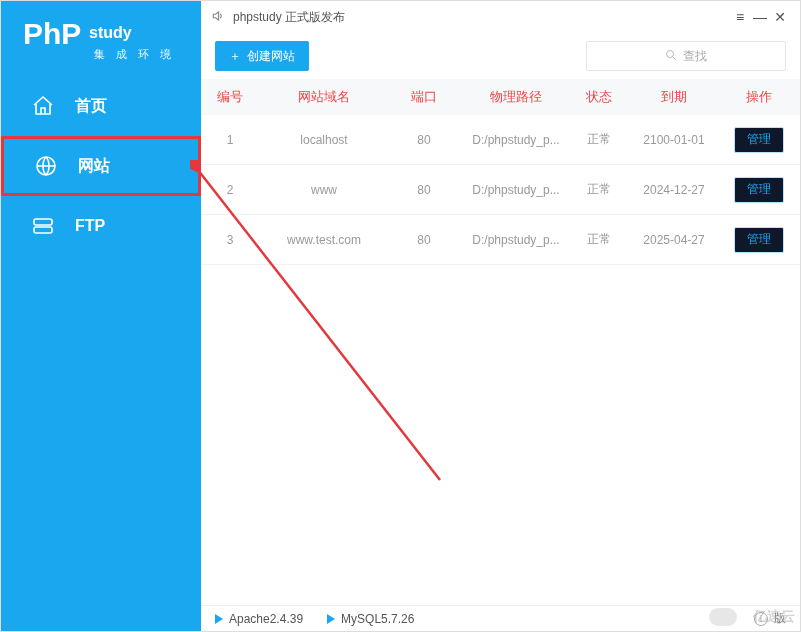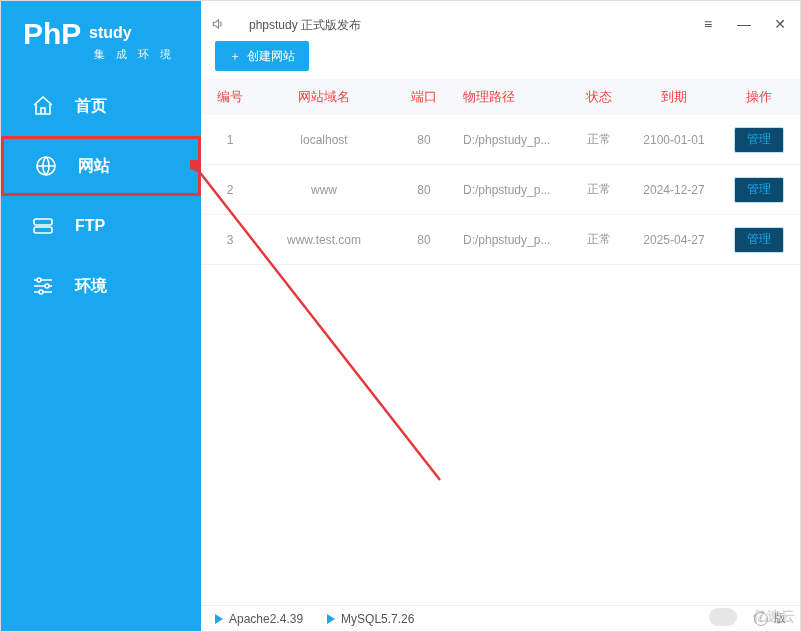--- a/index.html
+++ b/index.html
@@ -14,41 +14,41 @@
     .logo-cn { font-size: 11px; letter-spacing: 4px; text-align: right; margin-top: -2px; padding-right: 4px; opacity: 0.95; }
     .nav { list-style: none; font-weight: bold; }
     .nav li { display: flex; align-items: center; height: 60px; padding-left: 28px; cursor: pointer; font-size: 16px; color: #fff; }
     .nav li .icon { width: 28px; height: 28px; margin-right: 18px; display: flex; align-items: center; justify-content: center; }
     .nav li svg { stroke: #fff; fill: none; stroke-width: 1.6; }
     .nav li.active { background: #19a8f0; }
     .red-box { border: 3px solid #e4393c; }
     
     
     .main { flex: 1; display: flex; flex-direction: column; background: #fff; }
-    .titlebar { height: 30px; display: flex; padding: 16px 10px; font-size: 12px; color: #555; gap: 16px; }
+    .titlebar { height: 30px; display: flex; align-items: center; padding: 16px 10px; font-size: 12px; color: #555; }
     .titlebar .speaker { margin-right: 8px; }
     .titlebar .spacer { flex: 1; }
     .titlebar .winbtn { width: 20px; text-align: center; cursor: pointer; font-size: 14px; line-height: 1; }
     .toolbar { height: 46px; display: flex; align-items: center; padding: 0 14px; gap: 10px; }
     .btn-create { background: #19a8f0; color: #fff; border: none; height: 30px; padding: 0 14px; font-size: 12px; cursor: pointer; display: flex; align-items: center; gap: 6px; border-radius: 2px; }
     .search { margin-left: auto; border: 1px solid #e6e6e6; height: 30px; width: 200px; display: flex; align-items: center; justify-content: center; color: #aaa; font-size: 12px; border-radius: 2px; gap: 6px; }
     
     
     .thead { display: flex; height: 36px; align-items: center; background: #f7f8fa; color: #ef4444; font-size: 13px; }
     .col { text-align: center; }
     .c1 { width: 58px; }
     .c2 { width: 130px; }
     .c3 { width: 70px; }
-    .c4 { width: 110px; text-align: left; padding-left: 4px; overflow: hidden; white-space: nowrap; }
+    .c4 { width: 110px; text-align: center; padding-left: 4px; overflow: hidden; white-space: nowrap; }
     .c5 { width: 60px; }
     .c6 { width: 90px; }
     .c7 { width: 80px; }
     .trow { display: flex; height: 50px; align-items: center; border-bottom: 1px solid #f2f2f2; color: #999; font-size: 12px; }
     .trow .c4 { color: #999; }
-    .btn-manage { background: #0c4a6e; border: 1px solid #b8e2fb; color: #19a8f0; height: 26px; padding: 0 12px; font-size: 12px; cursor: pointer; border-radius: 2px; }
+    .btn-manage { background: #0f172a; border: 1px solid #b8e2fb; color: #19a8f0; height: 26px; padding: 0 12px; font-size: 12px; cursor: pointer; border-radius: 2px; }
     
     
     .footer { margin-top: auto; height: 26px; border-top: 1px solid #eee; display: flex; align-items: center; padding: 0 14px; gap: 24px; font-size: 12px; color: #555; }
     .footer .svc { display: flex; align-items: center; gap: 6px; }
     .tri { width: 0; height: 0; border-left: 8px solid #19a8f0; border-top: 5px solid transparent; border-bottom: 5px solid transparent; }
     .footer .right { margin-left: auto; display: flex; align-items: center; gap: 6px; color: #888; }
     .info-icon { width: 14px; height: 14px; border: 1px solid #aaa; border-radius: 50%; display: inline-flex; align-items: center; justify-content: center; font-size: 9px; color: #aaa; }
     
     
     .arrow-svg { position: absolute; left: 190px; top: 160px; width: 280px; height: 340px; pointer-events: none; }
@@ -88,31 +88,20 @@
         <span>网站</span>
       </li>
       <li>
         <span class="icon">
           <svg width="24" height="24" viewBox="0 0 24 24">
               <rect x="3" y="5" width="18" height="6" rx="2"></rect>
               <rect x="3" y="13" width="18" height="6" rx="2"></rect>
             </svg>
         </span>
         <span>FTP</span>
-      </li>
-      <li>
-        <span class="icon">
-          <svg width="24" height="24" viewBox="0 0 24 24">
-              <path d="M3 6 H21 M3 12 H21 M3 18 H21"></path>
-              <circle cx="8" cy="6" r="2" fill="#19a8f0"></circle>
-              <circle cx="16" cy="12" r="2" fill="#19a8f0"></circle>
-              <circle cx="10" cy="18" r="2" fill="#19a8f0"></circle>
-            </svg>
-        </span>
-        <span>环境</span>
       </li>
     </ul>
   </aside>
 
   <section class="main">
     <div class="titlebar">
       <span class="speaker">
         <svg width="14" height="14" viewBox="0 0 24 24" stroke="#888" fill="none" stroke-width="2">
             <path d="M4 9 H8 L13 5 V19 L8 15 H4 Z M16 8 C18 10 18 14 16 16"></path>
           </svg>
@@ -122,20 +111,29 @@
       <span class="winbtn">≡</span>
       <span class="winbtn">—</span>
       <span class="winbtn">✕</span>
     </div>
 
     <div class="toolbar">
       <button class="btn-create">
         <span>＋</span>
         <span>创建网站</span>
       </button>
+      <div class="search">
+        <span>
+          <svg width="12" height="12" viewBox="0 0 24 24" stroke="#bbb" fill="none" stroke-width="2">
+              <circle cx="10" cy="10" r="7"></circle>
+              <path d="M21 21 L15 15"></path>
+            </svg>
+        </span>
+        <span>查找</span>
+      </div>
     </div>
 
     <div class="thead">
       <div class="col c1">编号</div>
       <div class="col c2">网站域名</div>
       <div class="col c3">端口</div>
       <div class="col c4">物理路径</div>
       <div class="col c5">状态</div>
       <div class="col c6">到期</div>
       <div class="col c7">操作</div>

